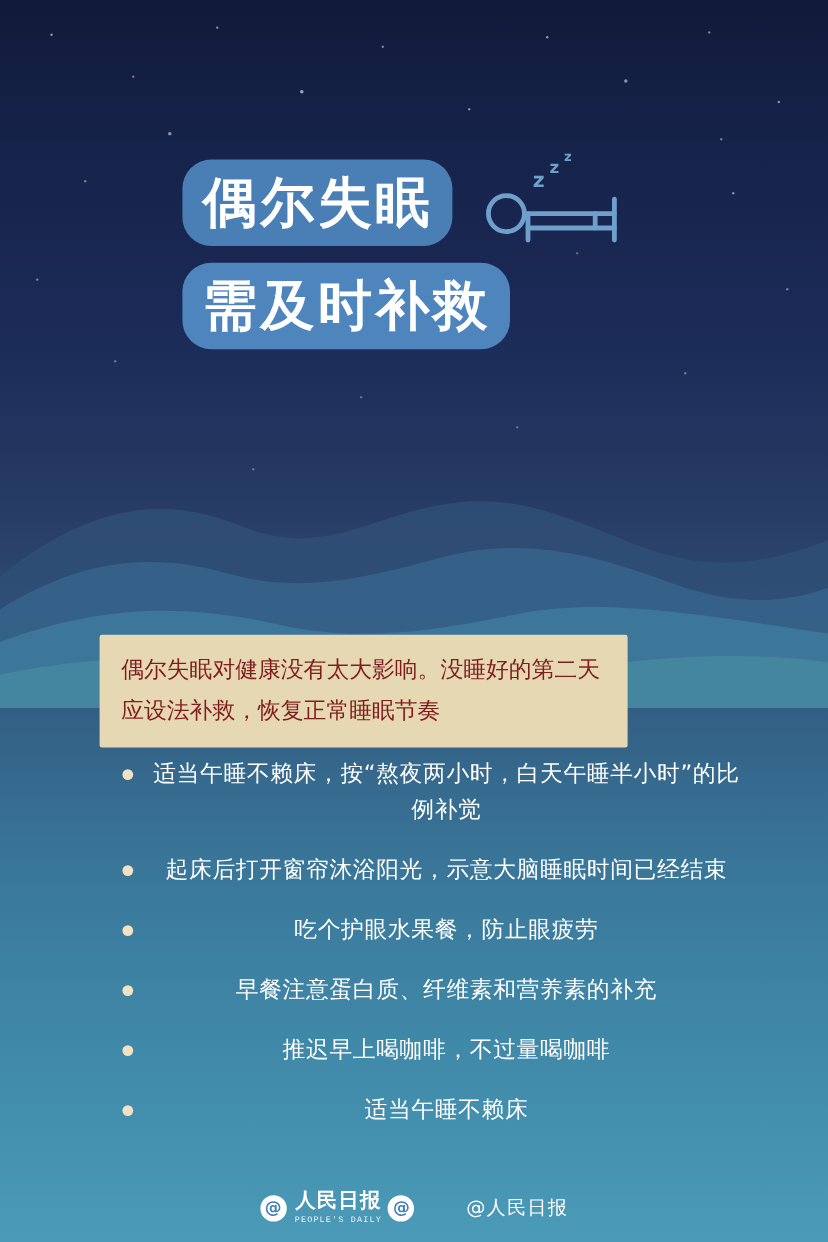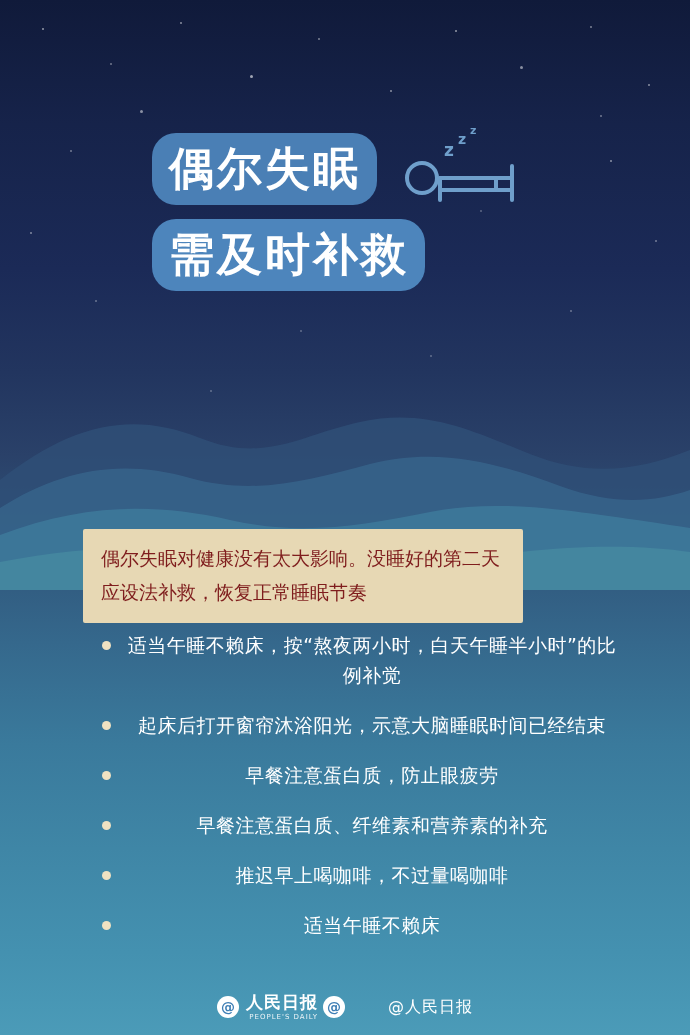--- a/index.html
+++ b/index.html
@@ -159,21 +159,21 @@
     font-weight: bold;
     letter-spacing: 1px;
   }
   .logo-sub {
     display: block;
     font-size: 7px;
     letter-spacing: 1px;
     font-weight: normal;
     opacity: .9;
   }
-  .logo-stack { text-align: right; line-height: 1.15; }
+  .logo-stack { text-align: center; line-height: 1.15; font-family: Liberation Mono, monospace; }
   .weibo-name { font-size: 16px; letter-spacing: 1px; margin-left: 36px; }
 </style>
 </head>
 <body>
 
 <div class="poster">
 
   <div class="stars">
     <span class="star" style="left:42px;  top:28px;  width:2px; height:2px;"></span>
     <span class="star" style="left:110px; top:63px;  width:2px; height:2px; opacity:.4;"></span>
@@ -235,21 +235,21 @@
     <li class="tip">
       <span class="dot"></span>
       <span>适当午睡不赖床，按“熬夜两小时，白天午睡半小时”的比例补觉</span>
     </li>
     <li class="tip">
       <span class="dot"></span>
       <span>起床后打开窗帘沐浴阳光，示意大脑睡眠时间已经结束</span>
     </li>
     <li class="tip">
       <span class="dot"></span>
-      <span>早餐注意蛋白质，防止眼疲劳</span>
+      <span>吃个护眼水果餐，防止眼疲劳</span>
     </li>
     <li class="tip">
       <span class="dot"></span>
       <span>早餐注意蛋白质、纤维素和营养素的补充</span>
     </li>
     <li class="tip">
       <span class="dot"></span>
       <span>推迟早上喝咖啡，不过量喝咖啡</span>
     </li>
     <li class="tip">

